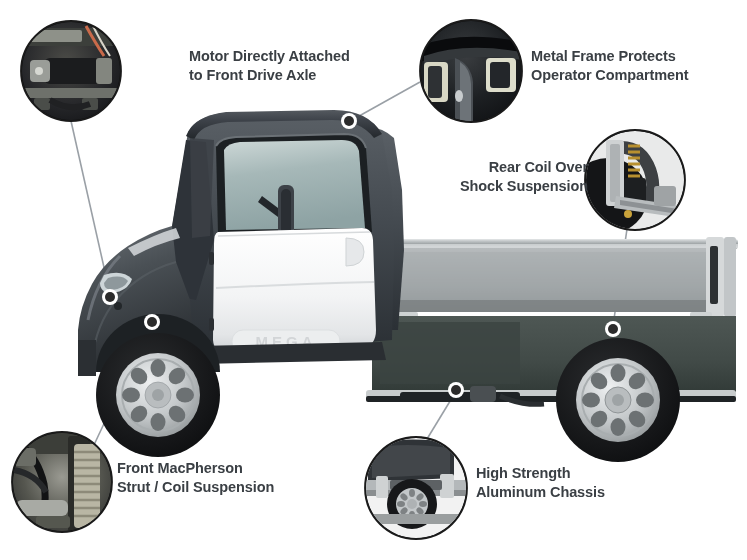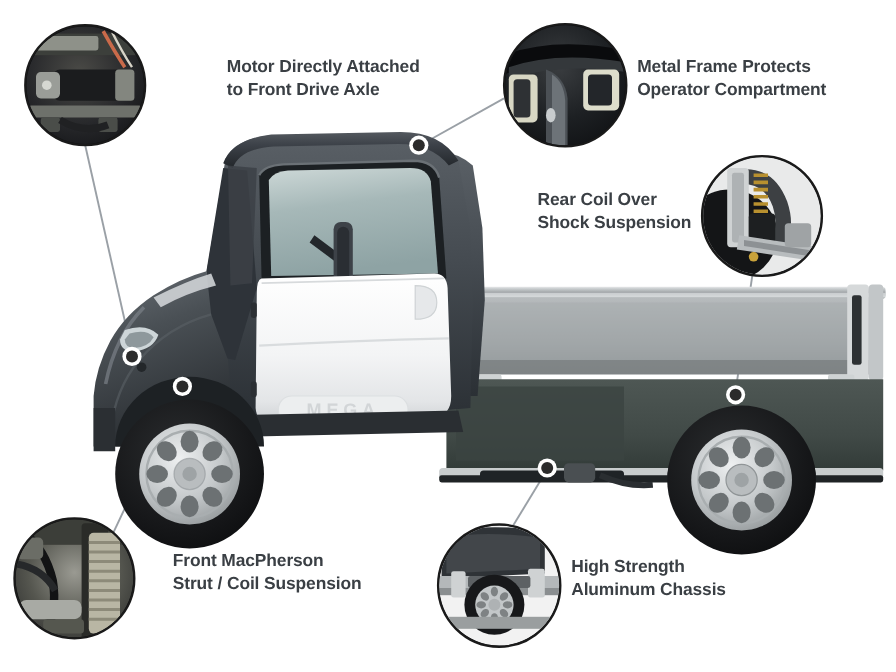--- a/index.html
+++ b/index.html
@@ -28,21 +28,21 @@
     position: absolute;
     font-family: "Liberation Sans", "DejaVu Sans", sans-serif;
     font-size: 14.5px;
     line-height: 19px;
     font-weight: 600;
     color: #3a3f44;
     letter-spacing: -0.1px;
     white-space: pre-line;
     pointer-events: auto;
   }
-  .callout-label.align-right { }
+  .callout-label.align-right { text-align: right; }
   .callout-label.align-left  { text-align: left; }
 
   .hotspot {
     position: absolute;
     border-radius: 50%;
     cursor: pointer;
   }
 </style>
 </head>
 <body>
@@ -457,21 +457,21 @@
 
   <div class="callout-label align-left" style="left:144px; top:47px; width:196px;margin-left:45px;">Motor Directly Attached
 to Front Drive Axle</div>
 
   <div class="callout-label align-left" style="left:531px; top:47px; width:206px;">Metal Frame Protects
 Operator Compartment</div>
 
   <div class="callout-label align-right" style="left:448px; top:158px; width:140px;">Rear Coil Over
 Shock Suspension</div>
 
-  <div class="callout-label align-left" style="left:117px; top:459px; width:186px;margin-left:27px;">Front MacPherson
+  <div class="callout-label align-left" style="left:117px; top:459px; width:186px;">Front MacPherson
 Strut / Coil Suspension</div>
 
   <div class="callout-label align-left" style="left:476px; top:464px; width:166px;">High Strength
 Aluminum Chassis</div>
 
   <div class="hotspot" style="left:21px;  top:21px;  width:100px; height:100px;"></div>
   <div class="hotspot" style="left:420px; top:20px;  width:102px; height:102px;"></div>
   <div class="hotspot" style="left:585px; top:130px; width:100px; height:100px;"></div>
   <div class="hotspot" style="left:12px;  top:432px; width:100px; height:100px;"></div>
   <div class="hotspot" style="left:365px; top:437px; width:102px; height:102px;"></div>

